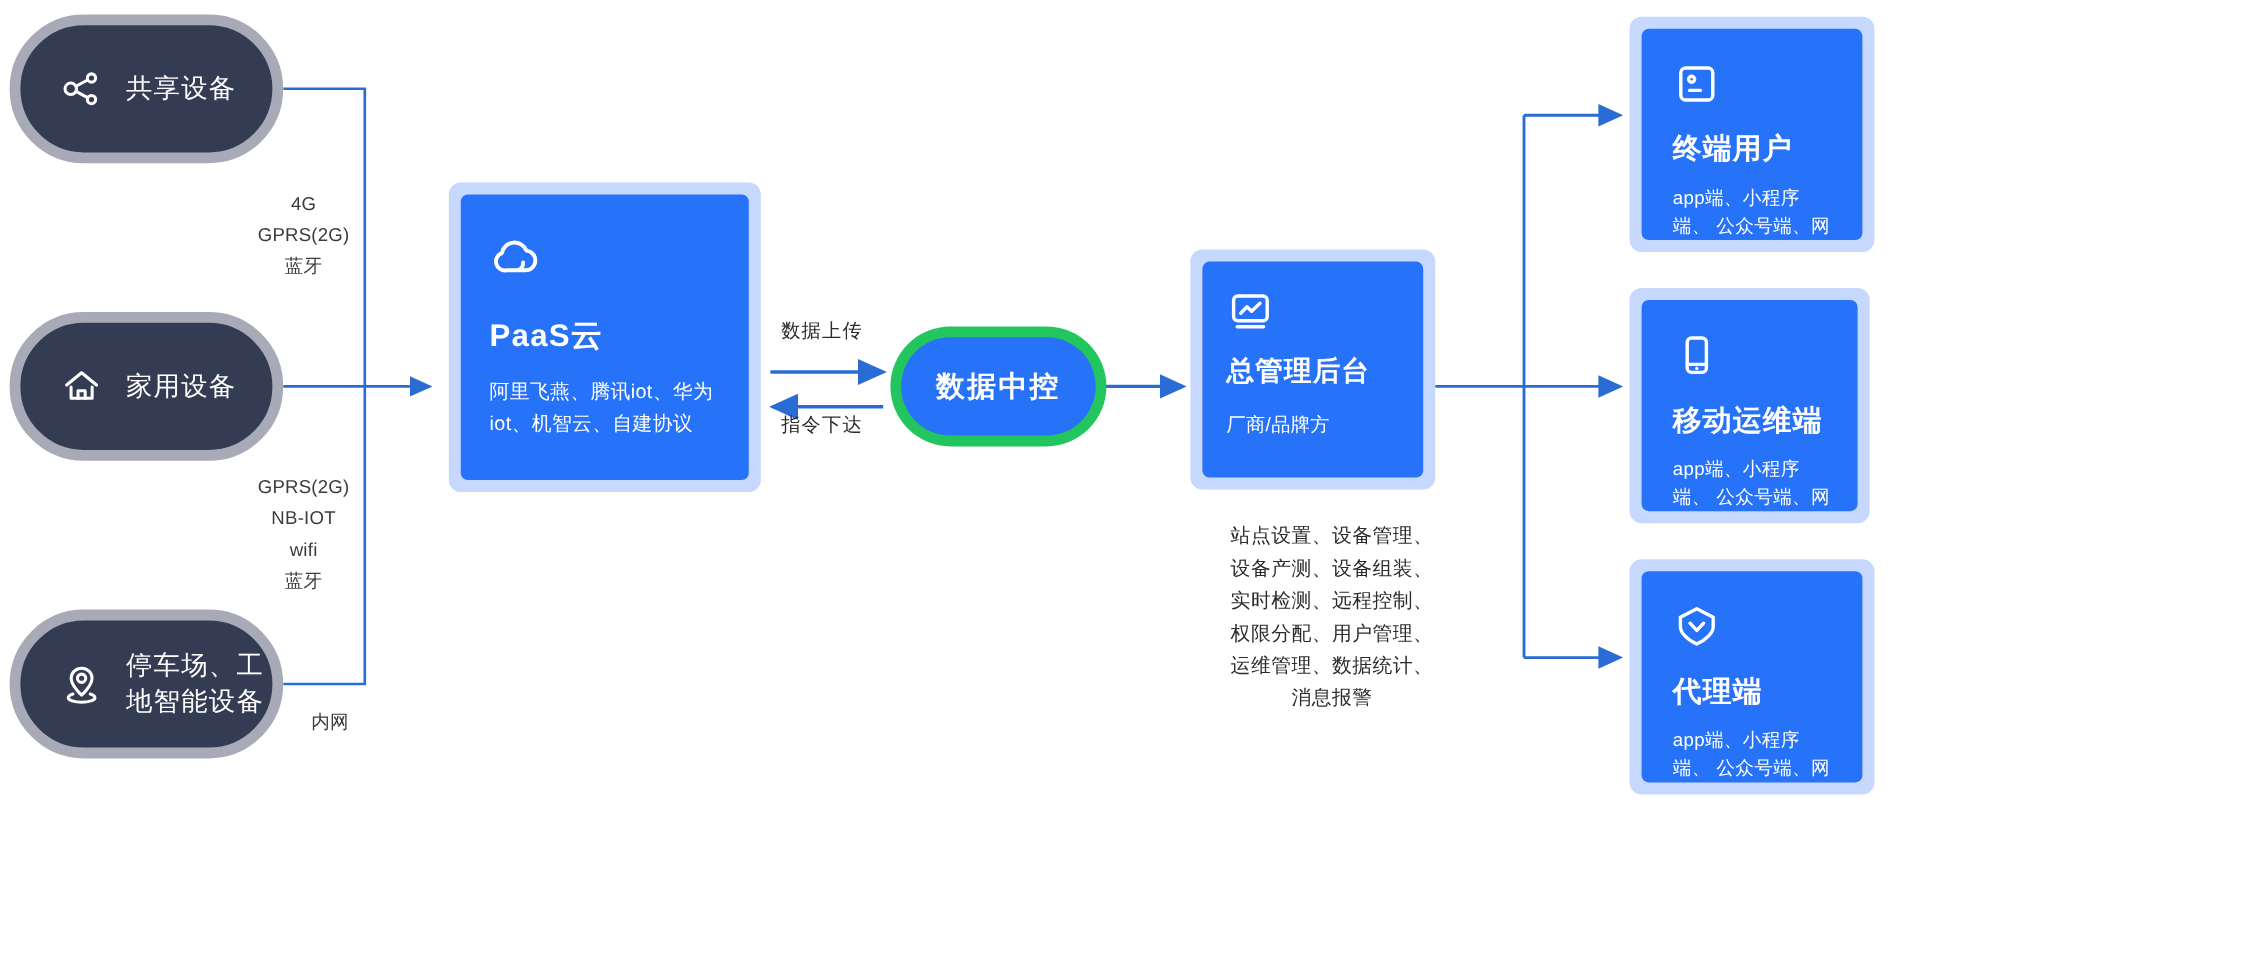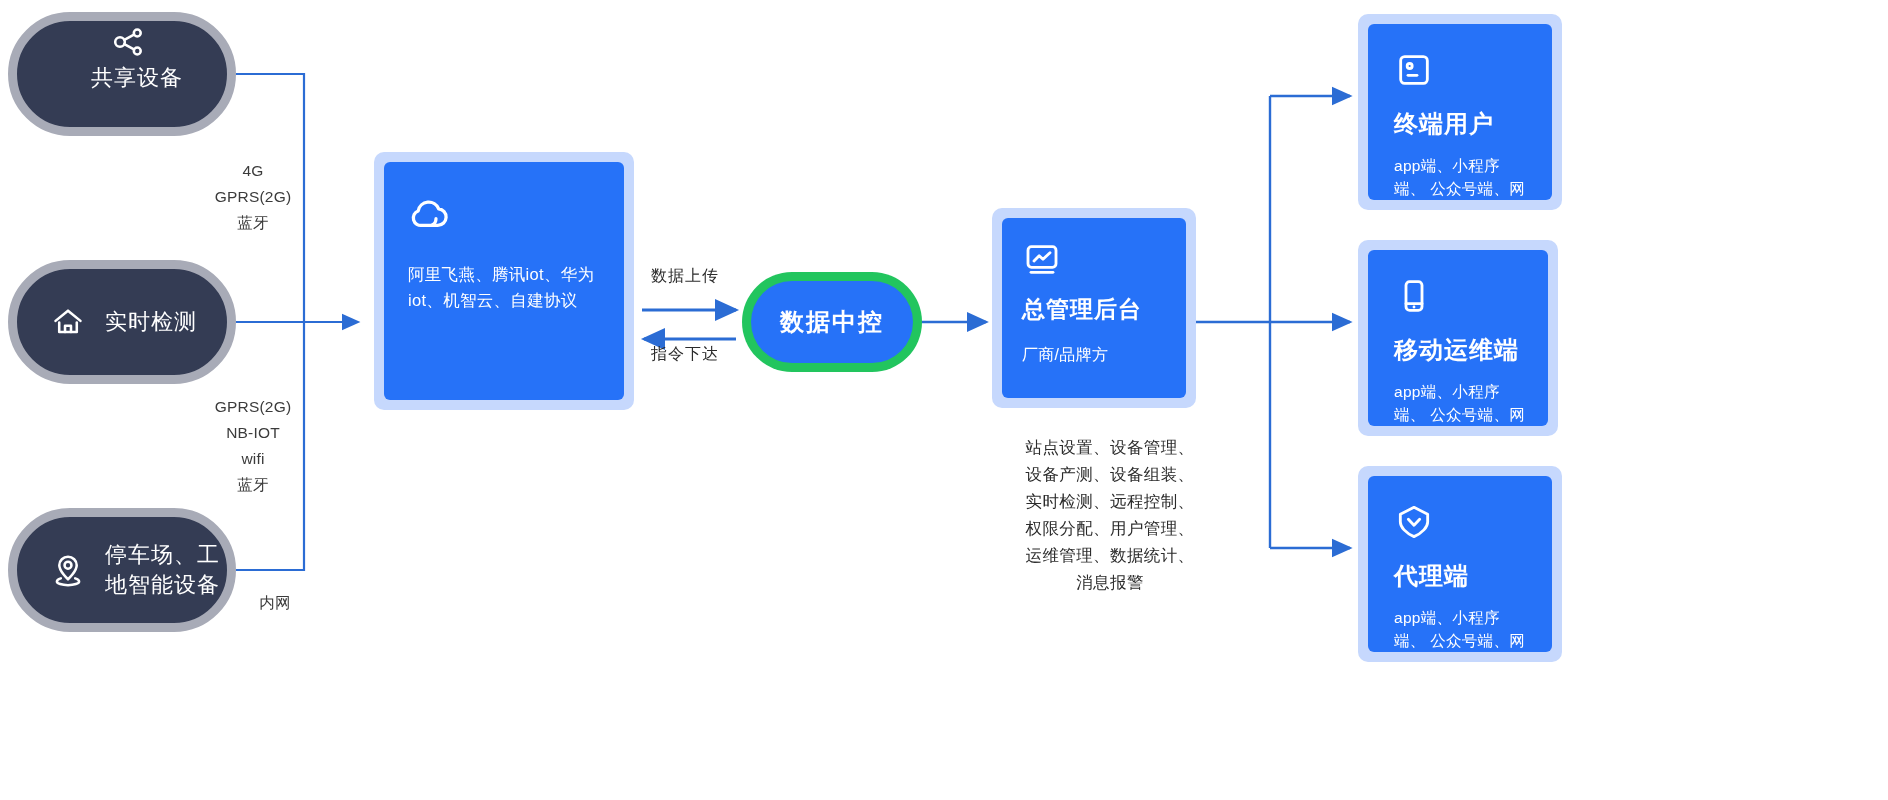--- a/index.html
+++ b/index.html
@@ -196,42 +196,42 @@
 
     <g stroke="#2b6cd4" stroke-width="2.4" fill="none">
       <path d="M1196,322 L1270,322"></path>
       <path d="M1270,96 L1270,548"></path>
       <path d="M1270,96 L1350,96" marker-end="url(#arrowblue)"></path>
       <path d="M1270,322 L1350,322" marker-end="url(#arrowblue)"></path>
       <path d="M1270,548 L1350,548" marker-end="url(#arrowblue)"></path>
     </g>
   </svg>
 
-  <div class="devpill" style="left:8px; top:12px; width:228px; height:124px;flex-direction:column;">
+  <div class="devpill" style="left:8px; top:12px; width:228px; height:124px;">
     <span class="dp-icon">
       <svg viewBox="0 0 24 24" width="36" height="36" fill="none" stroke="#ffffff" stroke-width="1.7" stroke-linecap="round" stroke-linejoin="round">
         <circle cx="17.5" cy="6" r="2.3"></circle>
         <circle cx="17.5" cy="18" r="2.3"></circle>
         <circle cx="6" cy="12" r="3.2"></circle>
         <line x1="8.9" y1="10.6" x2="15.3" y2="7.1"></line>
         <line x1="8.9" y1="13.4" x2="15.3" y2="16.9"></line>
       </svg>
     </span>
     <span class="dp-label">共享设备</span>
   </div>
 
   <div class="devpill" style="left:8px; top:260px; width:228px; height:124px;">
     <span class="dp-icon">
       <svg viewBox="0 0 24 24" width="34" height="34" fill="none" stroke="#ffffff" stroke-width="1.8" stroke-linecap="round" stroke-linejoin="round">
         <path d="M3.2 11.2 L12 4 L20.8 11.2"></path>
         <path d="M5.8 12.4 V19 H18.2 V12.4"></path>
         <path d="M9.9 19 V14.6 H14.1 V19"></path>
       </svg>
     </span>
-    <span class="dp-label">实时检测</span>
+    <span class="dp-label">家用设备</span>
   </div>
 
   <div class="devpill" style="left:8px; top:508px; width:228px; height:124px;">
     <span class="dp-icon">
       <svg viewBox="0 0 24 24" width="36" height="36" fill="none" stroke="#ffffff" stroke-width="1.7" stroke-linecap="round" stroke-linejoin="round">
         <path d="M12 3.2c-3.2 0-5.8 2.5-5.8 5.6 0 4.1 5.8 9.4 5.8 9.4s5.8-5.3 5.8-9.4c0-3.1-2.6-5.6-5.8-5.6z"></path>
         <circle cx="12" cy="8.8" r="2.3"></circle>
         <path d="M7.2 17.6c-1.6.5-2.6 1.2-2.6 2 0 1.4 3.3 2.5 7.4 2.5s7.4-1.1 7.4-2.5c0-.8-1-1.5-2.6-2" stroke-dasharray="0"></path>
       </svg>
     </span>
@@ -249,20 +249,21 @@
   <div class="wirelabel" style="left:185px; top:590px; width:180px;">内网</div>
 
   <div class="bluecard" style="left:374px; top:152px; width:260px; height:258px;">
     <div class="inner">
       <div class="bc-icon">
         <svg viewBox="0 0 24 24" width="46" height="46" fill="none" stroke="#ffffff" stroke-width="1.7" stroke-linecap="round" stroke-linejoin="round">
           <path d="M7.4 18.4h8.2a4.3 4.3 0 0 0 .4-8.58 5.6 5.6 0 0 0-10.7 1.1 3.9 3.9 0 0 0 2.1 7.48z"></path>
           <path d="M12.6 18.3c1.3-.6 2-1.9 2-3.3"></path>
         </svg>
       </div>
+      <div class="bc-title">PaaS云</div>
       <div class="bc-sub">阿里飞燕、腾讯iot、华为iot、机智云、自建协议</div>
     </div>
   </div>
 
   <div class="arrowlabel" style="left:651px; top:266px;">数据上传</div>
   <div class="arrowlabel" style="left:651px; top:344px;">指令下达</div>
 
   <div class="datapill" style="left:742px; top:272px; width:180px; height:100px;">
     <div class="inner">数据中控</div>
   </div>

